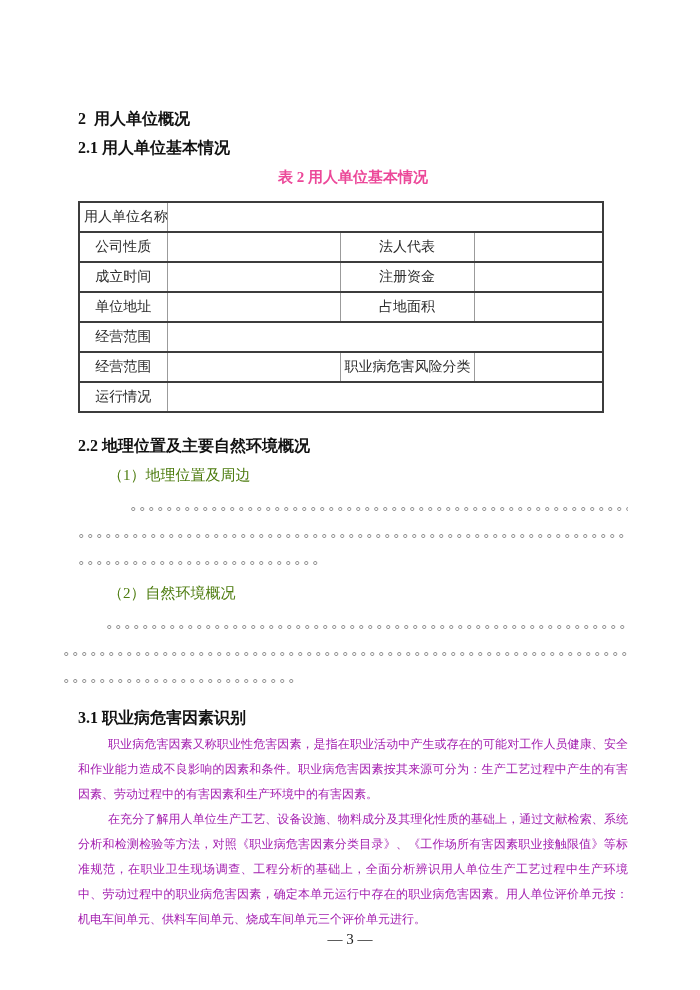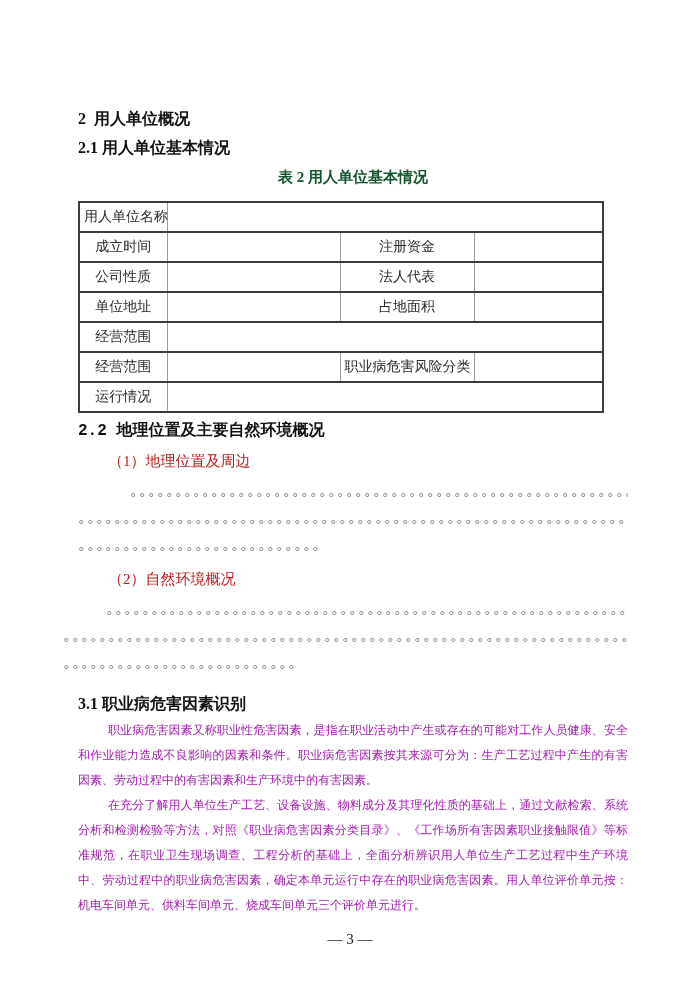--- a/index.html
+++ b/index.html
@@ -12,21 +12,21 @@
     color:#1d1d1d;
   }
   .content{position:absolute;left:78px;top:0;width:550px;}
   .h-num{ 
     font-size:16px;line-height:17px;font-weight:700;color:#111;
     white-space:pre-wrap;margin:0;
   }
   .h-2a{margin-top:110px;}
   .h-2b{margin-top:12px;}
   .caption{
-    margin-top:13px;font-size:15px;line-height:17px;font-weight:700;color:#14532d;
+    margin-top:13px;font-size:15px;line-height:17px;font-weight:700;color:#ec4899;
     text-align:center;white-space:pre-wrap;
   }
   table.info{
     margin-top:10px;
     border-collapse:collapse;
     width:524px;
     table-layout:fixed;
     border:2px solid #3c3c3c;
   }
   table.info td{
@@ -37,24 +37,24 @@
     border-right:1px solid #9b9b9b;
     padding:0 4px;
     overflow:hidden;
   }
   td.lbl{
     text-align:center;vertical-align:middle;
     font-size:14px;line-height:16px;color:#2b2b2b;
     white-space:nowrap;
   }
   td.val{background:#ffffff;}
-  .h-22{margin-top:10px;font-family:Liberation Mono, monospace;}
+  .h-22{margin-top:24px;}
   .item-label{
     margin:13px 0 0 0;padding-left:30px;
-    font-size:15px;line-height:17px;color:#b91c1c;
+    font-size:15px;line-height:17px;color:#4d7c0f;
     white-space:pre-wrap;
   }
   .item-label.second{margin-top:6px;}
   .dot-group{margin-top:14px;}
   .dot-line{
     font-family:"DejaVu Sans","Liberation Sans",sans-serif;
     font-size:13px;line-height:27px;height:27px;
     letter-spacing:2.5px;color:#8a8a8a;
     white-space:nowrap;overflow:hidden;
   }
@@ -90,29 +90,29 @@
           <col style="width:173px">
           <col style="width:134px">
           <col style="width:129px">
       </colgroup>
       <tbody>
           <tr>
         <td class="lbl">用人单位名称</td>
         <td class="val" colspan="3"></td>
       </tr>
       <tr>
+        <td class="lbl">公司性质</td>
+        <td class="val"></td>
+        <td class="lbl">法人代表</td>
+        <td class="val"></td>
+      </tr>
+      <tr>
         <td class="lbl">成立时间</td>
         <td class="val"></td>
         <td class="lbl">注册资金</td>
-        <td class="val"></td>
-      </tr>
-      <tr>
-        <td class="lbl">公司性质</td>
-        <td class="val"></td>
-        <td class="lbl">法人代表</td>
         <td class="val"></td>
       </tr>
       <tr>
         <td class="lbl">单位地址</td>
         <td class="val"></td>
         <td class="lbl">占地面积</td>
         <td class="val"></td>
       </tr>
       <tr>
         <td class="lbl">经营范围</td>

